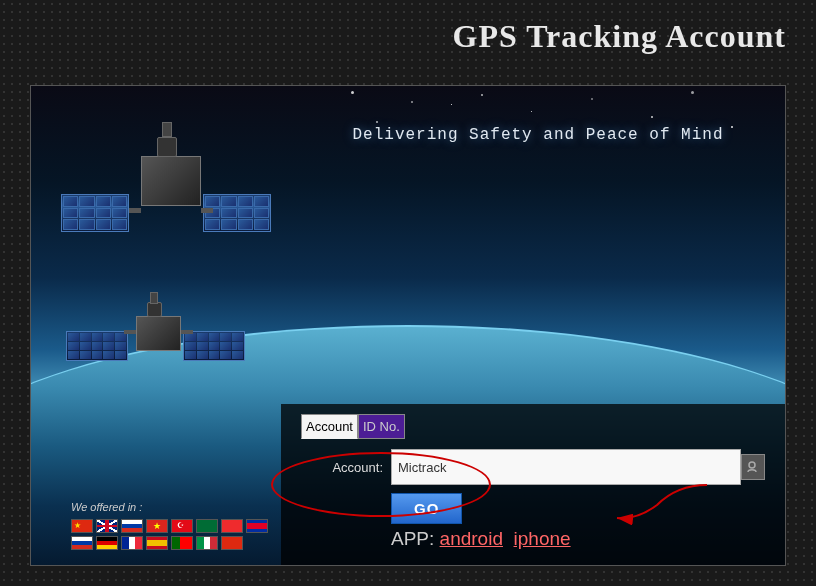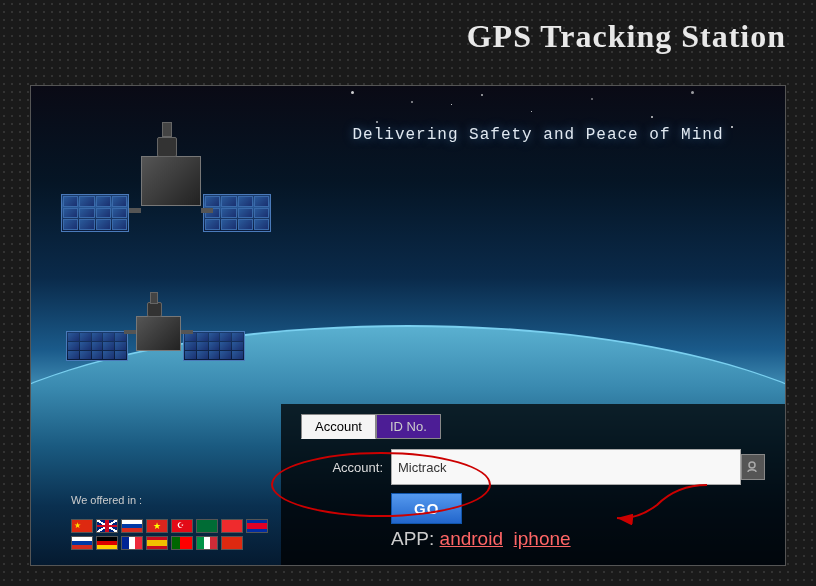--- a/index.html
+++ b/index.html
@@ -178,21 +178,21 @@
     }
 
     
     .tabs {
       display: flex;
       gap: 0;
       margin-bottom: 10px;
     }
 
     .tab {
-      padding: 4px 13px;
+      padding: 4px 4px;
       font-size: 13px;
       cursor: pointer;
       border: 1px solid #888;
       color: #ccc;
       background: #333;
     }
 
     .tab.active {
       background: #f5f5f5;
       color: #000;
@@ -297,21 +297,22 @@
       bottom: 15px;
       left: 40px;
       display: flex;
       flex-direction: column;
       gap: 3px;
     }
 
     .lang-label {
       color: #ccc;
       font-size: 11px;
-      margin-bottom: 10px;
+      margin-bottom: 3px;
+      font-style: italic;
     }
 
     .flag-row {
       display: flex;
       gap: 3px;
       align-items: center;
     }
 
     .flag {
       width: 22px;
@@ -362,21 +363,21 @@
       width: 220px;
       height: 65px;
       border: 2px solid #cc0000;
       border-radius: 50%;
       pointer-events: none;
     }
   </style>
 </head>
 <body>
 
-<div class="page-title">GPS Tracking Station</div>
+<div class="page-title">GPS Tracking Account</div>
 
 <div class="main-box">
 
   <div class="bg-area">
 
     <div class="earth-curve"></div>
 
     <div style="position:absolute;top:5px;left:320px;width:3px;height:3px;border-radius:50%;background:#fff;opacity:0.8;"></div>
     <div style="position:absolute;top:15px;left:380px;width:2px;height:2px;border-radius:50%;background:#fff;opacity:0.6;"></div>
     <div style="position:absolute;top:8px;left:450px;width:2px;height:2px;border-radius:50%;background:#fff;opacity:0.7;"></div>

